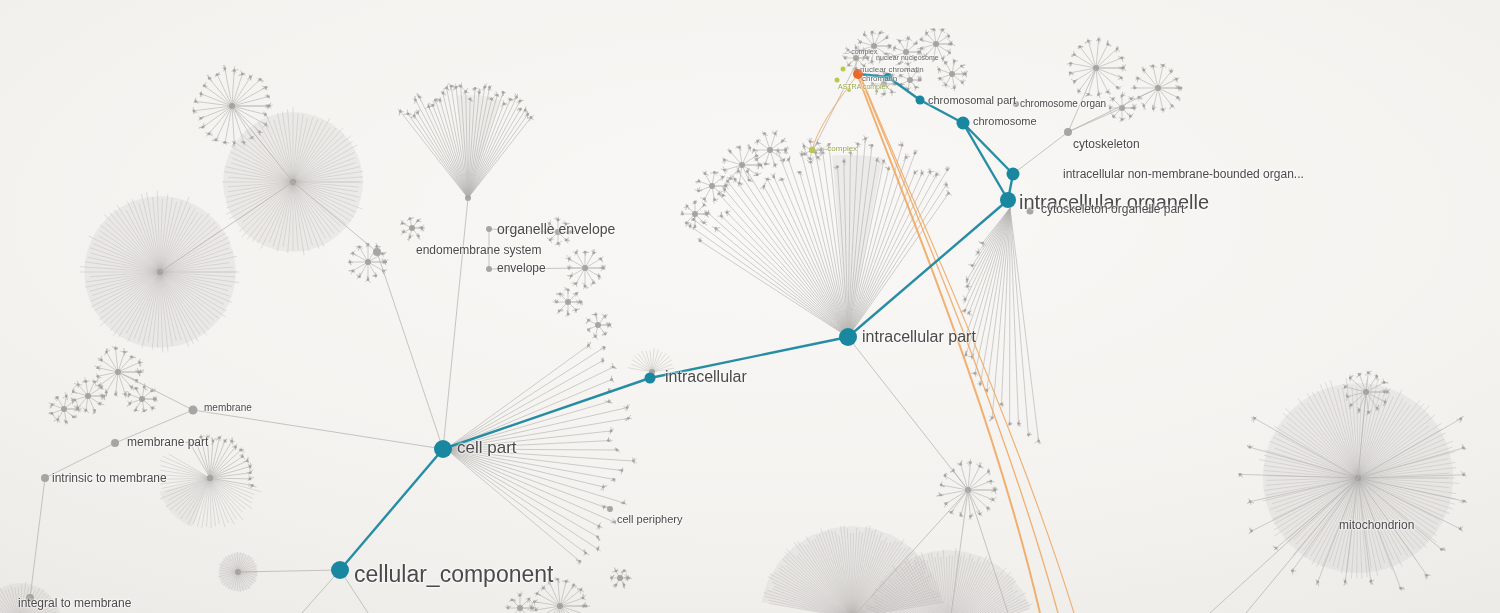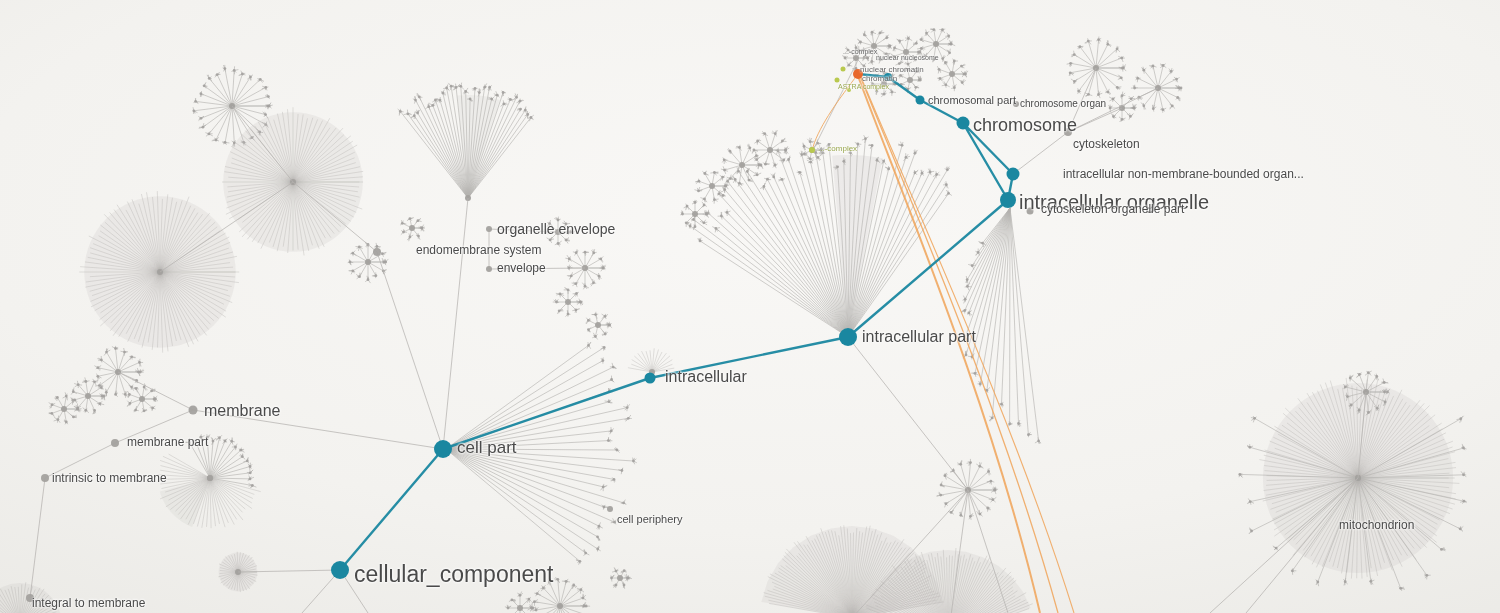--- a/index.html
+++ b/index.html
@@ -706,33 +706,33 @@
       <circle cx="812" cy="150" r="3" fill="#b9c94e"></circle>
       <circle cx="843" cy="69" r="2.5" fill="#b9c94e"></circle>
       <circle cx="837" cy="80" r="2.5" fill="#b9c94e"></circle>
       <circle cx="849" cy="90" r="2" fill="#b9c94e"></circle>
       <circle cx="858" cy="74" r="5" fill="#e8682c"></circle>
     </svg>
   <div id="labels">
       <div class="lbl" style="left: 497px; top: 222.4px; font-size: 14px;">organelle envelope</div>
       <div class="lbl" style="left: 384px; top: 244.4px; font-size: 12px; padding-left: 32px;">endomembrane system</div>
       <div class="lbl" style="left: 497px; top: 262.4px; font-size: 12px;">envelope</div>
-      <div class="lbl" style="left: 204px; top: 402.85px; font-size: 16px;">membrane</div>
+      <div class="lbl" style="left: 204px; top: 402.85px; font-size: 10px;">membrane</div>
       <div class="lbl" style="left: 127px; top: 436.4px; font-size: 12px; text-align: center;">membrane part</div>
       <div class="lbl" style="left: 52px; top: 472.4px; font-size: 12px;">intrinsic to membrane</div>
-      <div class="lbl" style="left: 32px; top: 597.4px; font-size: 12px;">integral to membrane</div>
+      <div class="lbl" style="left: 18px; top: 597.4px; font-size: 12px;">integral to membrane</div>
       <div class="lbl" style="left: 617px; top: 513.95px; font-size: 11px;">cell periphery</div>
       <div class="lbl" style="left: 354px; top: 562.65px; font-size: 23px;">cellular_component</div>
       <div class="lbl" style="left: 457px; top: 438.65px; font-size: 17px;">cell part</div>
       <div class="lbl" style="left: 665px; top: 369.2px; font-size: 16px;">intracellular</div>
       <div class="lbl" style="left: 862px; top: 329.2px; font-size: 16px;">intracellular part</div>
       <div class="lbl" style="left: 1019px; top: 191.75px; font-size: 20px;">intracellular organelle</div>
       <div class="lbl" style="left: 1041px; top: 203.4px; font-size: 12px;">cytoskeleton organelle part</div>
       <div class="lbl" style="left: 1063px; top: 168.4px; font-size: 12px;">intracellular non-membrane-bounded organ...</div>
-      <div class="lbl" style="left: 973px; top: 115.85px; font-size: 18px;">chromosome</div>
+      <div class="lbl" style="left: 973px; top: 115.85px; font-size: 11px;">chromosome</div>
       <div class="lbl" style="left: 928px; top: 94.95px; font-size: 11px; text-align: center;">chromosomal part</div>
       <div class="lbl" style="left: 1020px; top: 98.5px; font-size: 10px;">chromosome organ</div>
       <div class="lbl" style="left: 1073px; top: 138.4px; font-size: 12px;">cytoskeleton</div>
       <div class="lbl" style="left: 1339px; top: 519.4px; font-size: 12px;">mitochondrion</div>
       <div class="lbl" style="left: 860px; top: 65.6px; font-size: 8px; color: rgb(102, 102, 102);">nuclear chromatin</div>
       <div class="lbl" style="left: 852px; top: 74.6px; font-size: 8px; color: rgb(102, 102, 102); margin-left: 10px;">chromatin</div>
       <div class="lbl" style="left: 876px; top: 54.15px; font-size: 7px; color: rgb(102, 102, 102);">nuclear nucleosome</div>
       <div class="lbl" style="left: 843px; top: 48.15px; font-size: 7px; color: rgb(102, 102, 102);">...-complex</div>
       <div class="lbl" style="left: 838px; top: 83.15px; font-size: 7px; color: rgb(154, 168, 78);">ASTRA complex</div>
       <div class="lbl" style="left: 818px; top: 144.6px; font-size: 8px; color: rgb(154, 168, 78);">...-complex</div>

